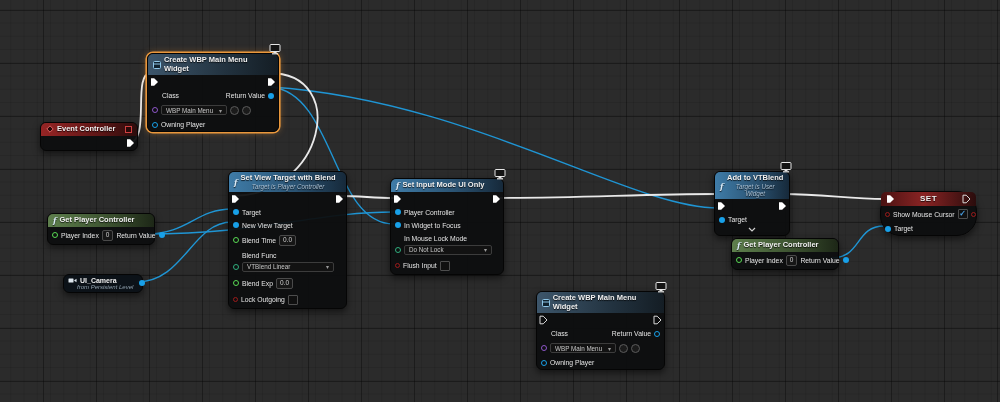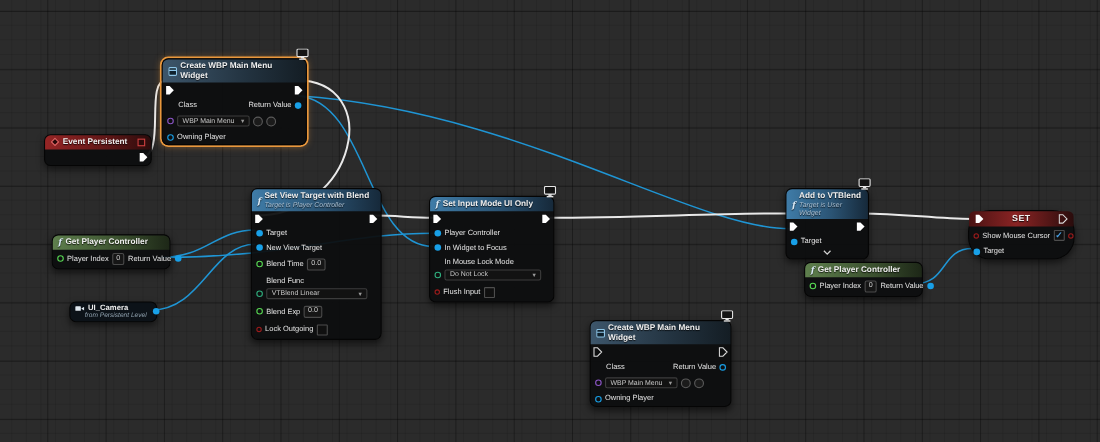--- a/index.html
+++ b/index.html
@@ -26,21 +26,21 @@
     box-shadow:0 3px 7px rgba(0,0,0,0.55);
     color:#ddd;
   }
   .node.selected{box-shadow:0 0 0 1.6px #e9973c,0 0 7px rgba(233,151,60,0.55);}
   .hdr{
     display:flex;align-items:center;gap:3px;
     padding:2px 5px;border-radius:5px 5px 0 0;
     font-size:7.5px;font-weight:bold;color:#f0f0f0;
     text-shadow:0 1px 1px rgba(0,0,0,0.8);line-height:1.15;
   }
-  .hdr .titles{display:flex;flex-direction:column;}
+  .hdr .titles{display:flex;flex-direction:column;text-align:center;}
   .sub{font-size:6.3px;font-weight:normal;font-style:italic;color:#a9bfd2;}
   .hdr-blue{background:linear-gradient(90deg,#3f7ca8 0%,#2b5474 55%,#16293a 100%);}
   .hdr-create{background:linear-gradient(90deg,#3d566b 0%,#22323f 60%,#141d24 100%);}
   .hdr-green{background:linear-gradient(90deg,#5e7f4d 0%,#3a4f2e 60%,#1d2717 100%);}
   .hdr-event{background:linear-gradient(90deg,#962525 0%,#5e1616 60%,#2c0c0c 100%);border-radius:5px 5px 0 0;}
   .hdr-set{background:linear-gradient(90deg,#4a1212 0%,#8a2424 45%,#2a0c0c 100%);}
 
   .ficon{font-family:"DejaVu Serif",serif;font-style:italic;font-size:8px;color:#dcecf8;line-height:1;}
   .prow{display:flex;align-items:center;gap:3px;padding:3px 4px;position:relative;}
   .prow.split{justify-content:space-between;}
@@ -111,21 +111,21 @@
   <path class="wire-exec" d="M340,196 C362,196 372,198 394,198"></path>
   <path class="wire-exec" d="M497,198 C580,198 645,194 718,194"></path>
   <path class="wire-exec" d="M783,194 C822,194 850,199 884,199"></path>
 </svg>
 
 <div class="node n-event">
   <div class="hdr hdr-event">
     <svg width="8" height="8">
         <path d="M4,0.8 L7.2,4 L4,7.2 L0.8,4 Z" fill="#2a0808" stroke="#e06464" stroke-width="1"></path>
       </svg>
-    <span>Event Persistent</span>
+    <span>Event Controller</span>
     <span class="delegate"></span>
   </div>
   <div class="execrow">
     <span></span>
     <span class="execpin"><svg width="9" height="10">
           <path d="M1,1.2 h3.2 L8,5 L4.2,8.8 H1 Z" fill="#ffffff"></path>
         </svg></span>
   </div>
 </div>
 

